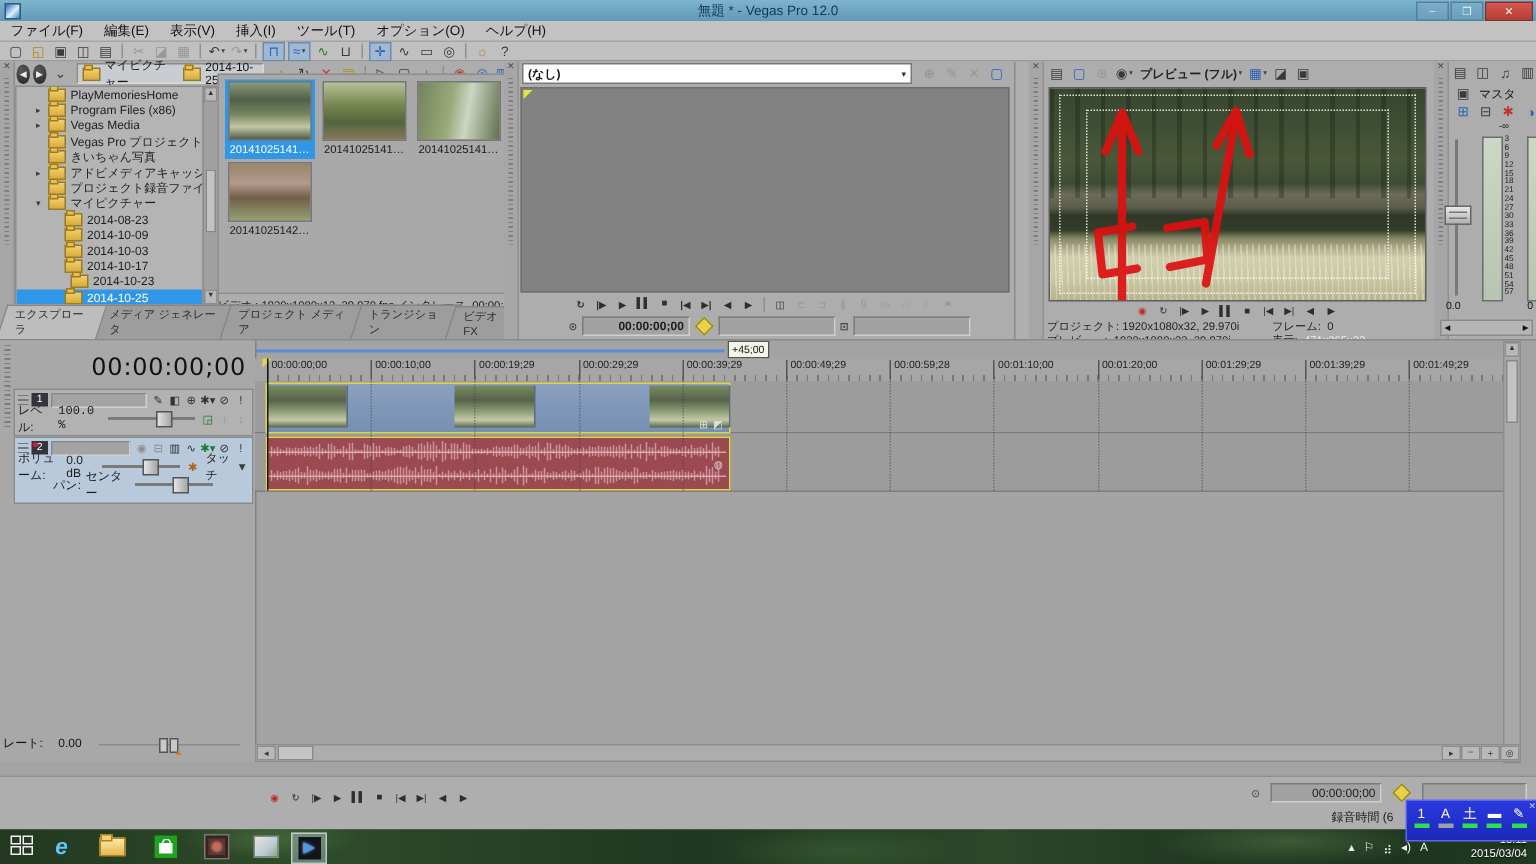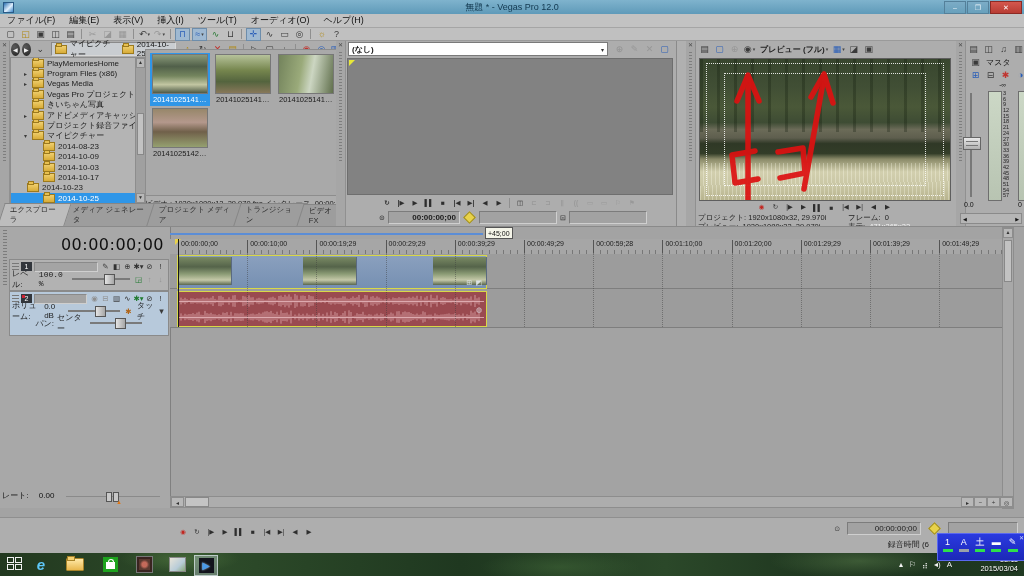--- a/index.html
+++ b/index.html
@@ -215,21 +215,21 @@
       <span class="wbtn close">✕</span>
     </div>
   </div>
 
   <div id="menubar">
       <span class="mi">ファイル(F)</span>
       <span class="mi">編集(E)</span>
       <span class="mi">表示(V)</span>
       <span class="mi">挿入(I)</span>
       <span class="mi">ツール(T)</span>
-      <span class="mi">オーディオ(O)</span>
+      <span class="mi">オプション(O)</span>
       <span class="mi">ヘルプ(H)</span>
     </div>
   <div id="maintoolbar">
       <span class="tbi">▢</span>
       <span class="tbi yellow">◱</span>
       <span class="tbi">▣</span>
       <span class="tbi">◫</span>
       <span class="tbi">▤</span>
       <span class="tsep"></span>
       <span class="tbi grayed">✂</span>
@@ -339,21 +339,21 @@
           <div class="trow" style="padding-left: 24px;">
             <span class="tar"></span>
             <span class="fico"></span>
             <span class="tlab">2014-10-03</span>
           </div>
           <div class="trow" style="padding-left: 24px;">
             <span class="tar"></span>
             <span class="fico"></span>
             <span class="tlab">2014-10-17</span>
           </div>
-          <div class="trow" style="padding-left: 8px;">
+          <div class="trow" style="padding-left: 28px;">
             <span class="tar"></span>
             <span class="fico"></span>
             <span class="tlab">2014-10-23</span>
           </div>
           <div class="trow sel" style="padding-left: 24px;">
             <span class="tar"></span>
             <span class="fico"></span>
             <span class="tlab">2014-10-25</span>
           </div>
         </div>

